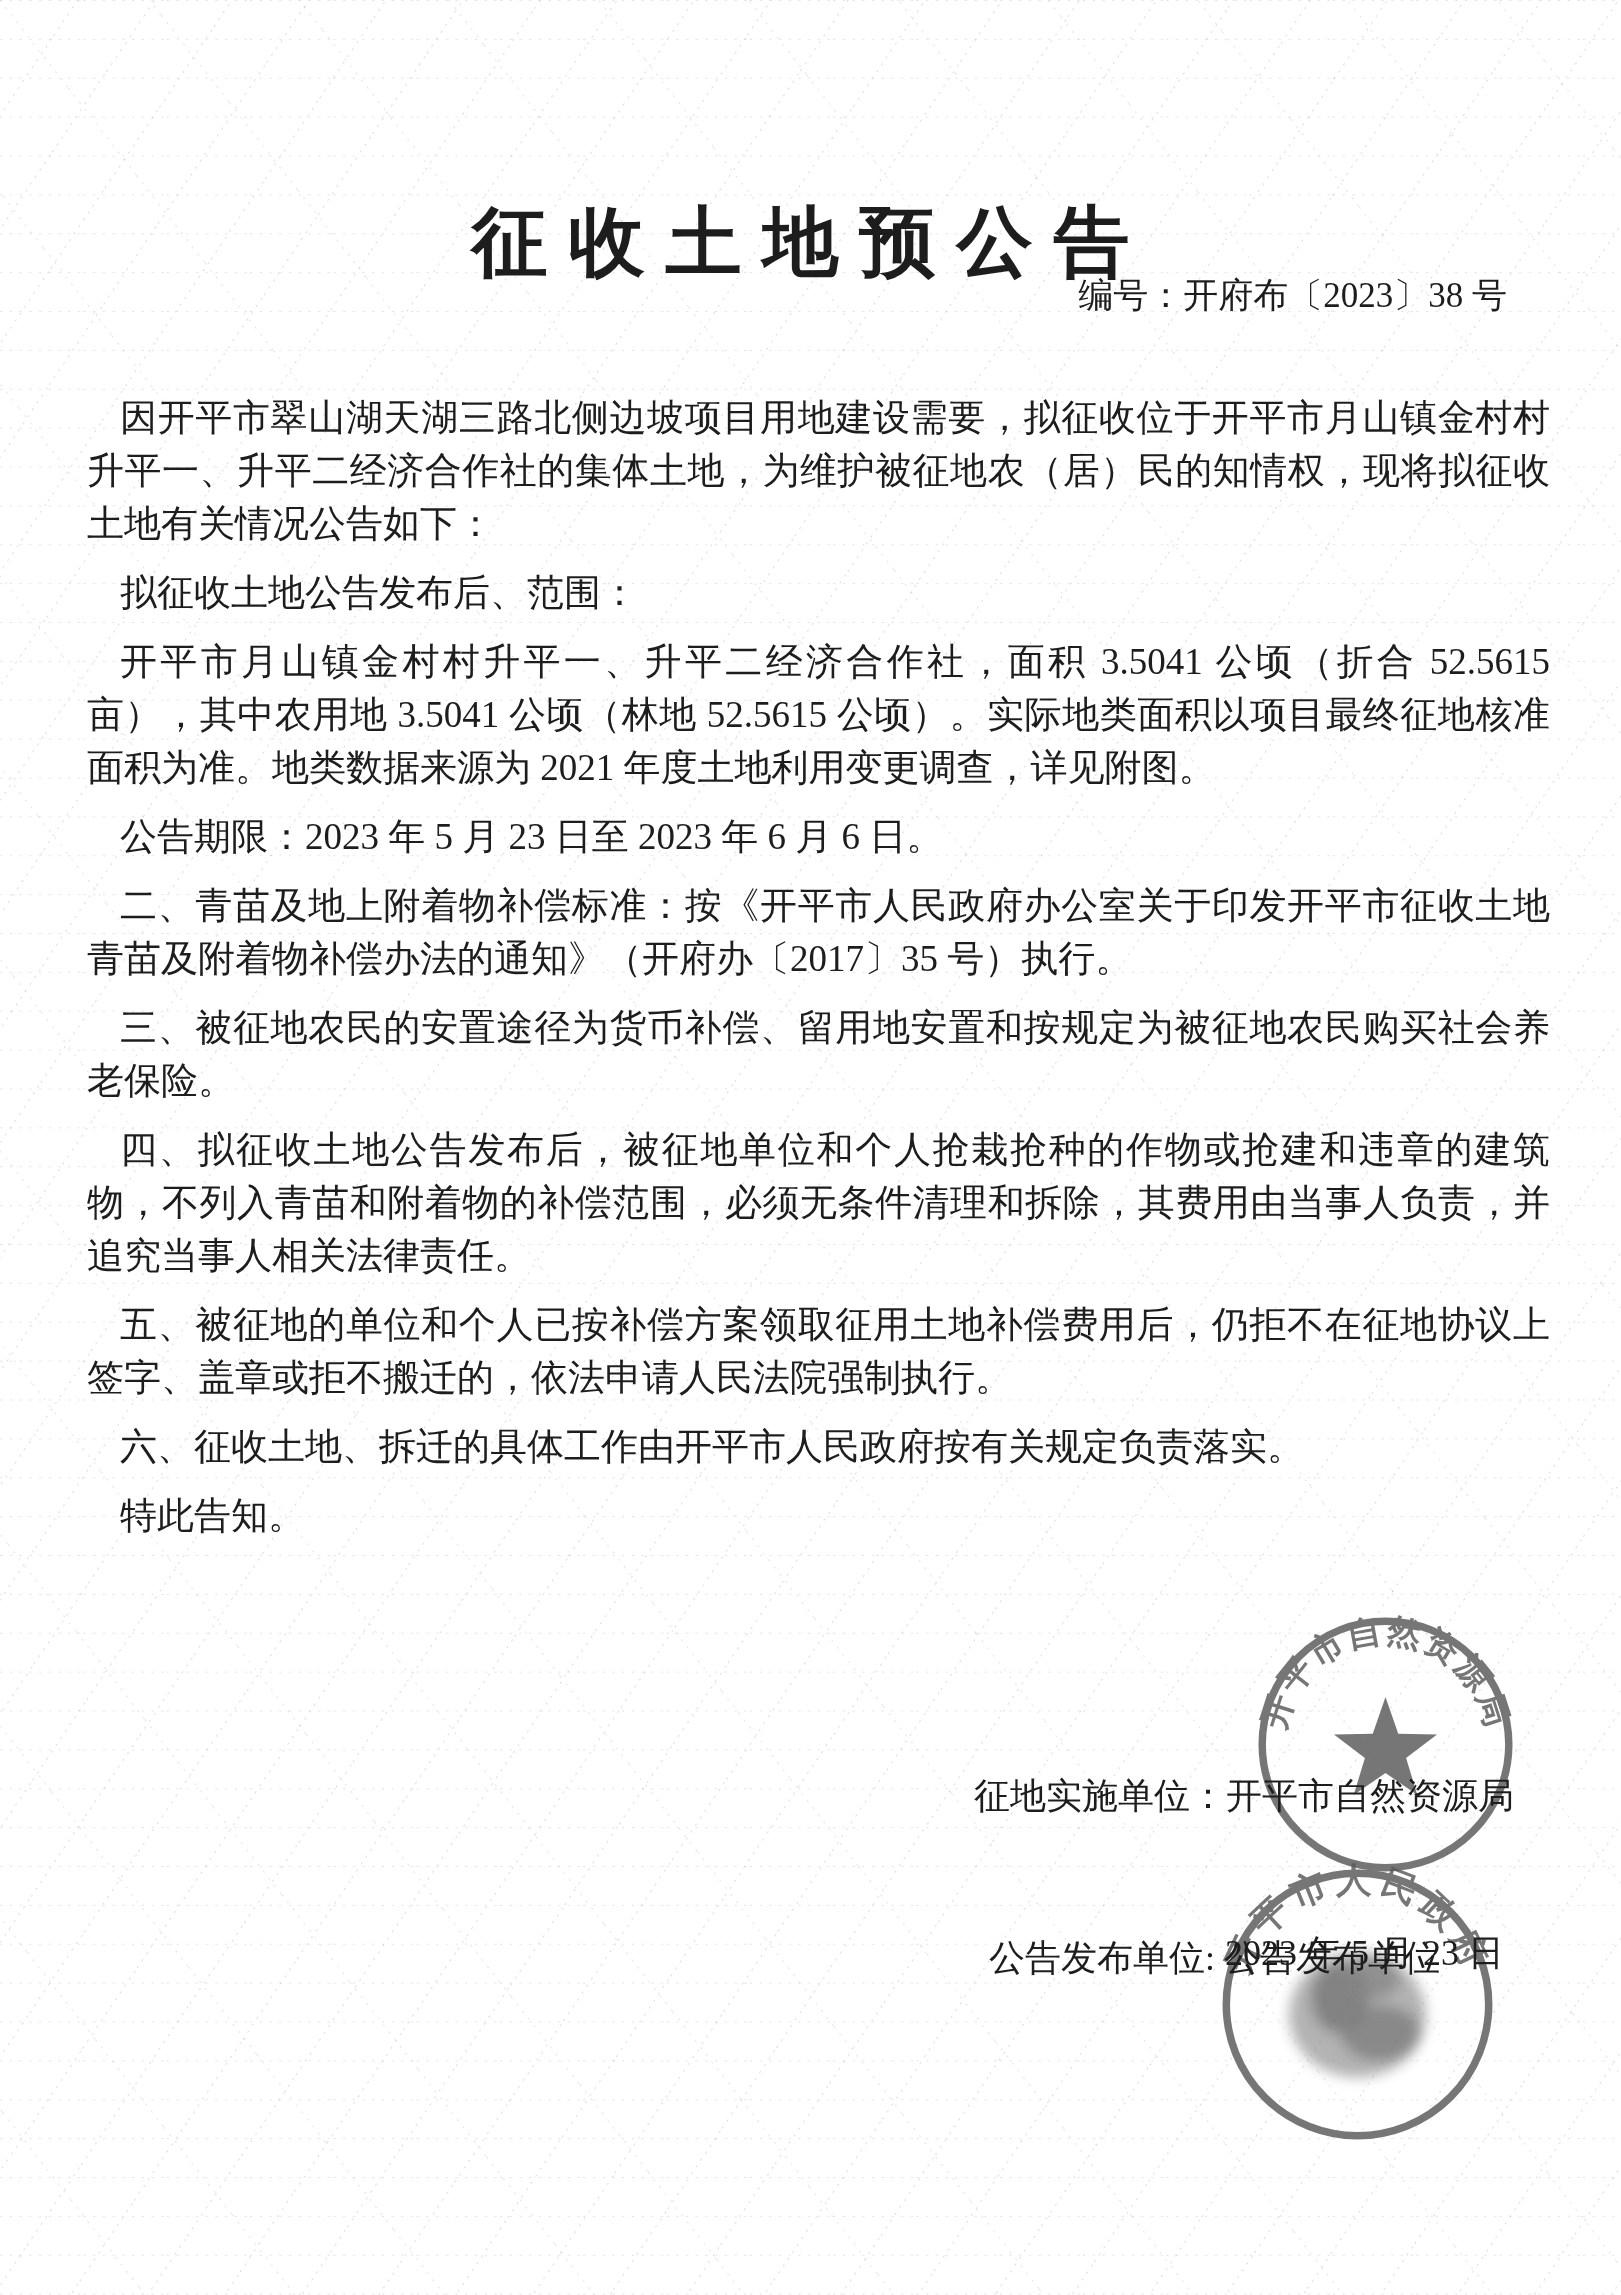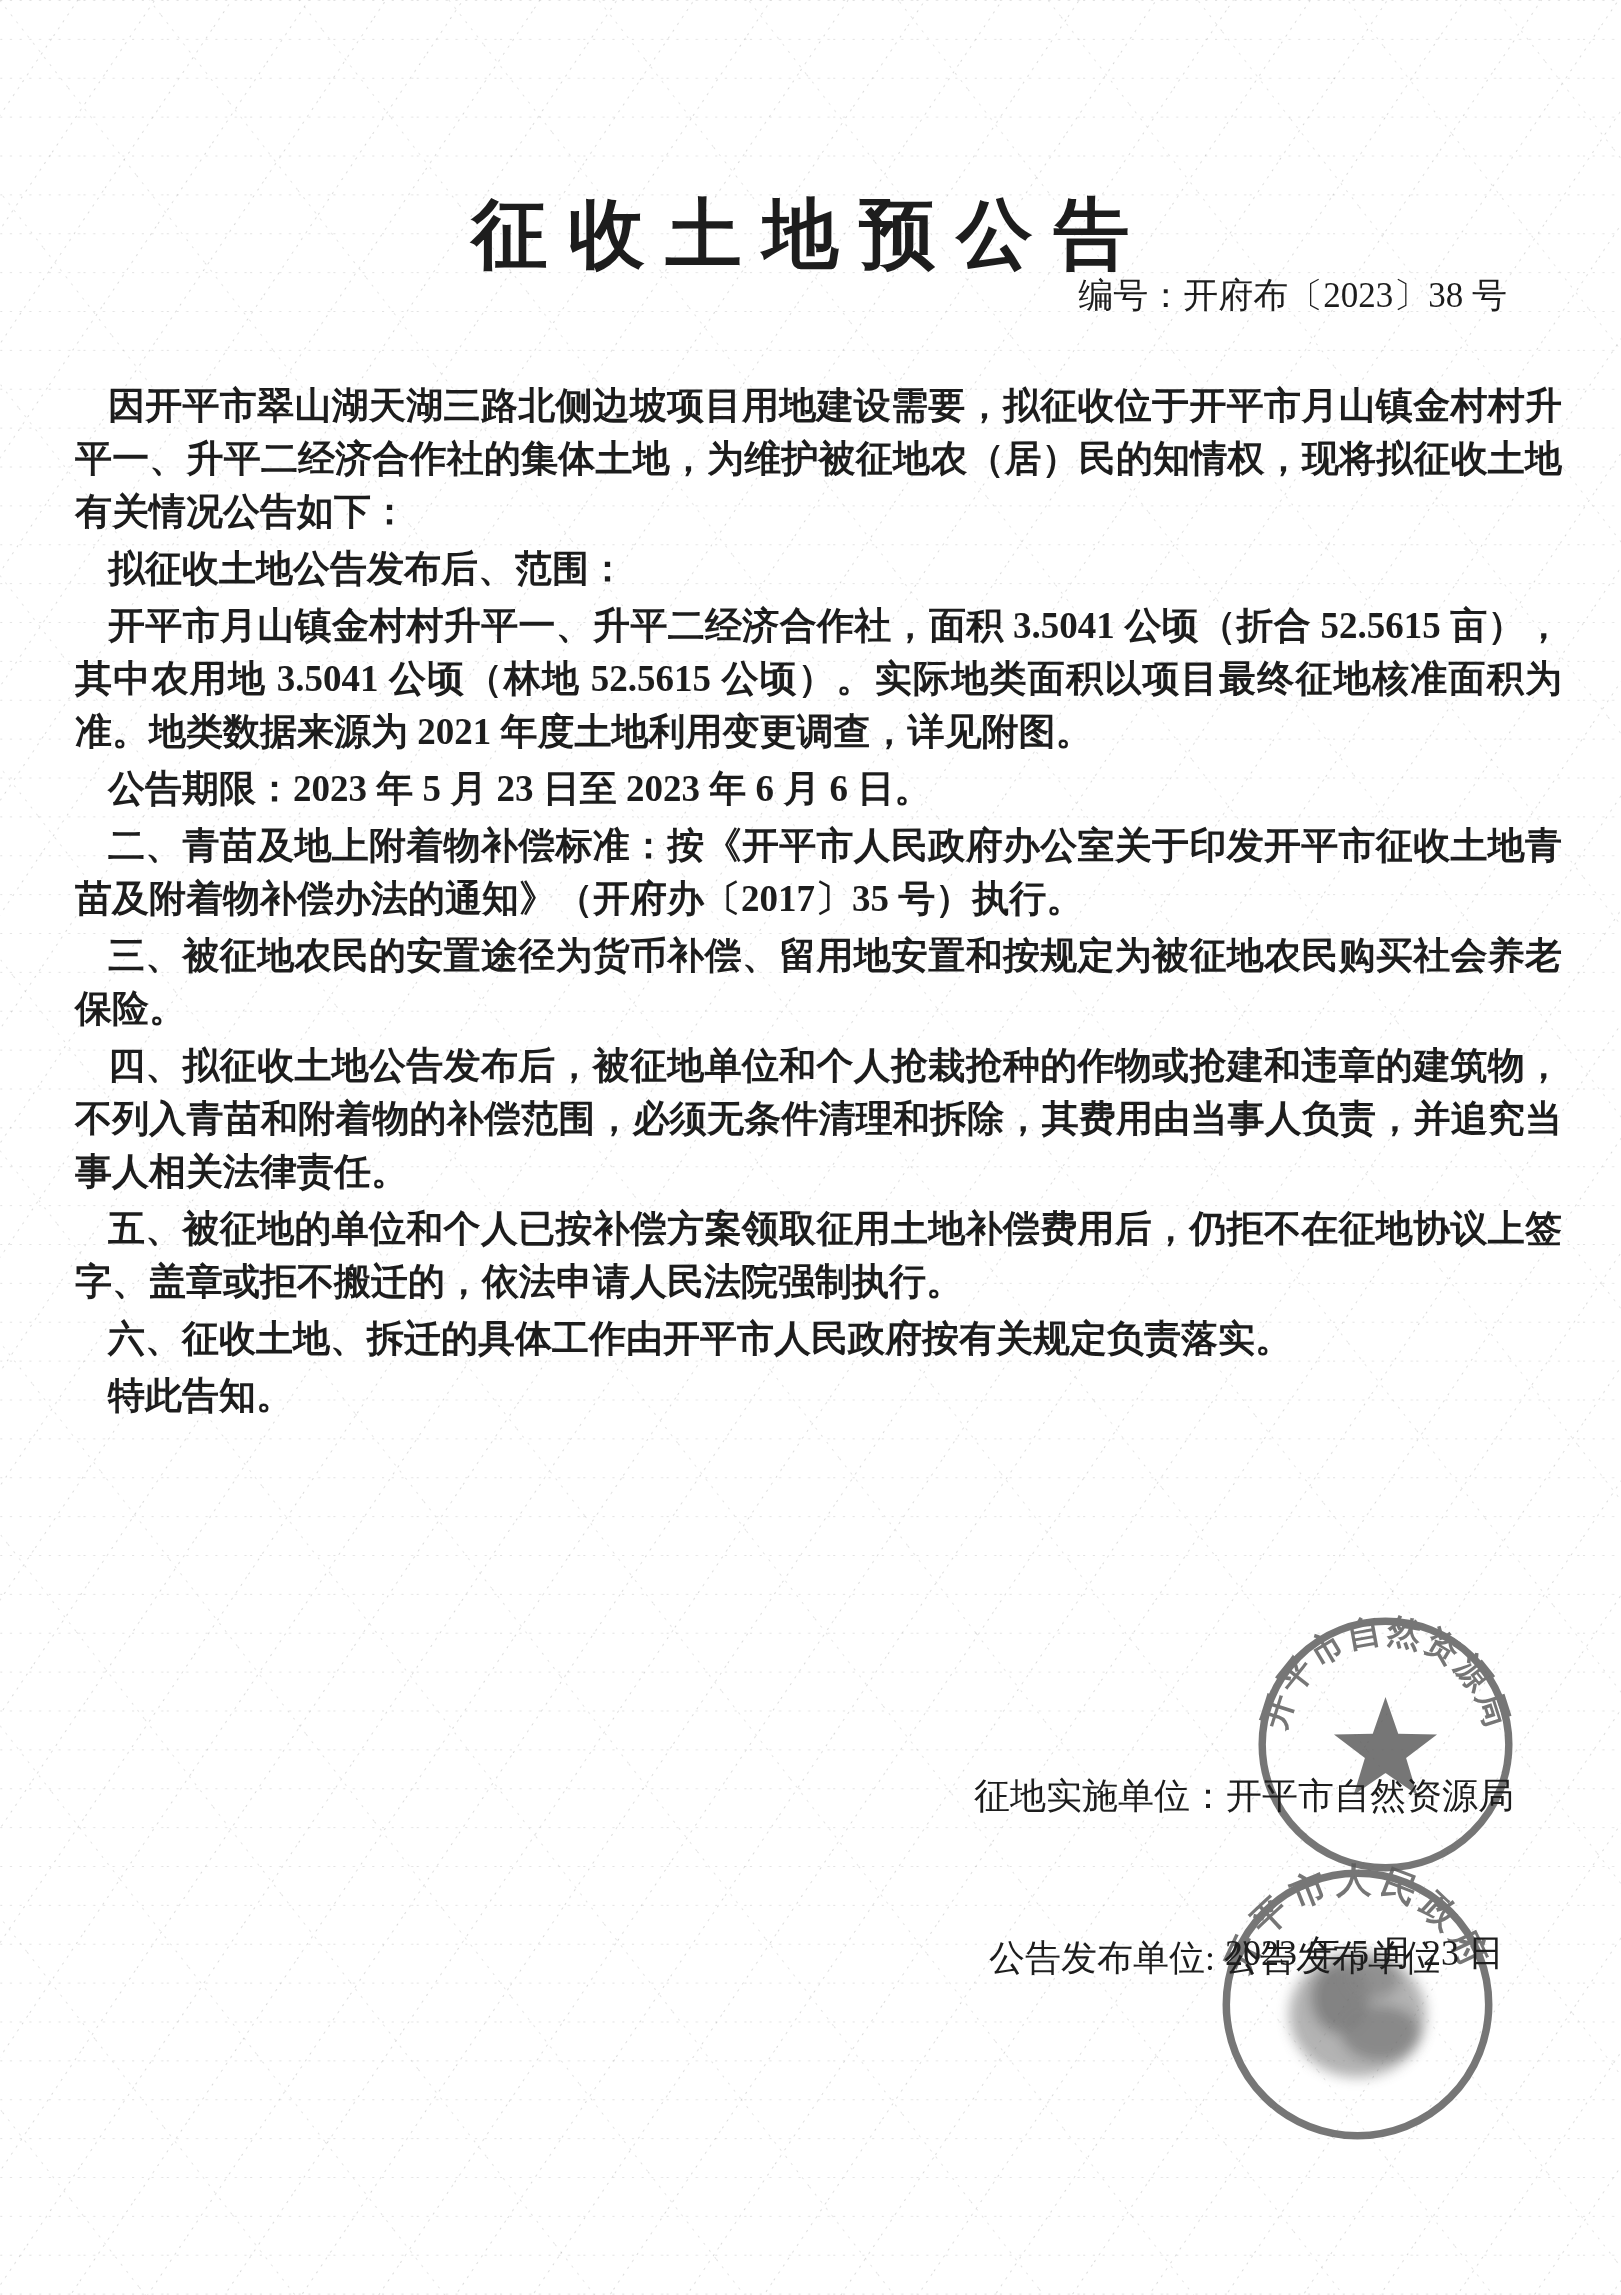--- a/index.html
+++ b/index.html
@@ -6,39 +6,39 @@
   .page{
     position:relative;
     width:1622px;height:2295px;
     background:#ffffff;
     overflow:hidden;
     font-family:"Liberation Serif","DejaVu Serif",serif;
     color:#1d1d1d;
   }
   .pattern{position:absolute;left:0;top:0;z-index:0;}
   .doc-title{
-    position:absolute;top:184px;left:0;width:100%;
+    position:absolute;top:192px;left:0;width:100%;
     text-align:center;
     font-size:76px;font-weight:bold;
     letter-spacing:21px;
     white-space:nowrap;
     z-index:3;
   }
   .doc-number{
     position:absolute;top:272px;right:115px;
     font-size:35px;
     z-index:3;
   }
   .body-text{
     position:absolute;top:375px;left:71px;right:56px;
     font-size:37px;line-height:53px;
     text-align:justify;
     z-index:3;
   }
-  .body-text p{margin:4px;text-indent:33px;font-weight:bold;}
+  .body-text p{margin:16px;text-indent:33px;}
   .sig{position:absolute;font-size:36px;white-space:nowrap;z-index:3;}
   .sig-implement{top:1772px;right:108px;}
   .sig-publish{top:1934px;right:182px;}
   .sig-date{top:1929px;right:118px;}
   .seal{position:absolute;z-index:2;opacity:0.82;color:#595959;filter:blur(0.4px);}
   .seal-nr{left:1250px;top:1609px;width:271px;height:271px;}
   .seal-gov{left:1214px;top:1861px;width:287px;height:287px;}
   .seal svg{width:100%;height:100%;display:block;}
   .seal text{font-family:"Liberation Serif","DejaVu Serif",serif;font-weight:bold;}
 </style>

